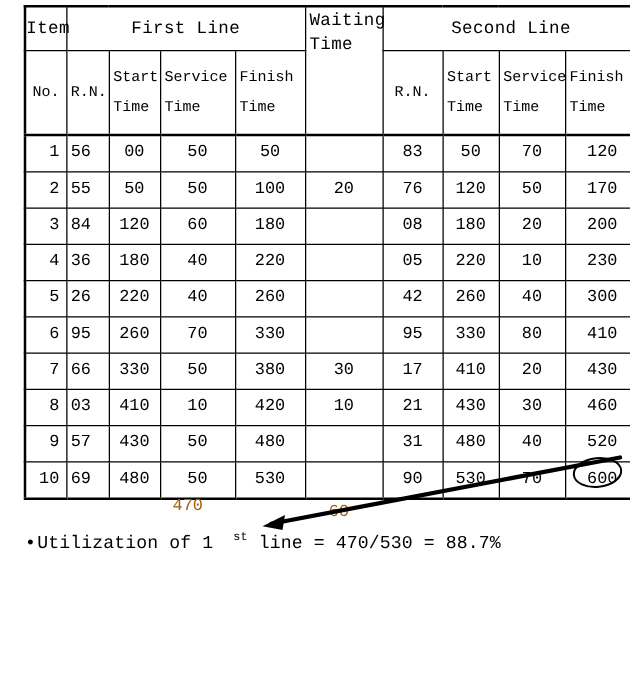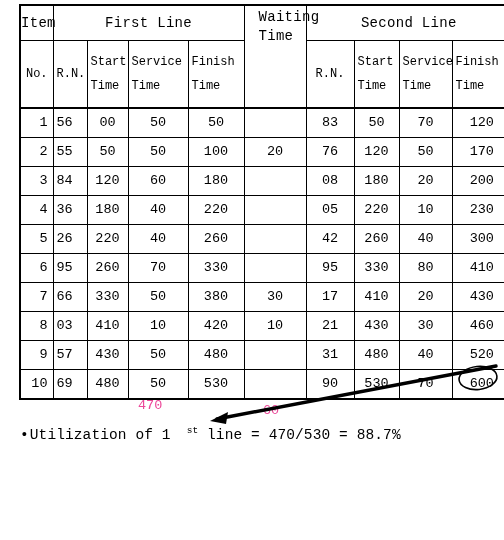--- a/index.html
+++ b/index.html
@@ -51,21 +51,21 @@
 
   th.grp {
     text-align: center;
     height: 34px;
     font-size: 14px;
     letter-spacing: 0.3px;
   }
   th.grp.tall {
     vertical-align: top;
     text-align: left;
-    padding-left: 14px;
+    padding-left: 3px;
     padding-top: 2px;
     line-height: 1.35;
   }
   th.sub {
     height: 66px;
     text-align: center;
     font-size: 12px;
     line-height: 2.0;
     padding: 0 2px;
   }
@@ -120,21 +120,21 @@
   col.c-wait   { width: 62px; }
   col.c-rn2    { width: 48px; }
   col.c-st2    { width: 45px; }
   col.c-sv2    { width: 53px; }
   col.c-fn2    { width: 60px; }
 
   
   .total {
     position: absolute;
     font-size: 13.5px;
-    color: #ec4899;
+    color: #a16207;
   }
   #total-first  { left: 124px; top: 398px; }
   #total-wait   { left: 249px; top: 403px; }
 
   
   #annot {
     position: absolute;
     left: 0; top: 0;
     width: 504px; height: 540px;
     pointer-events: none;

